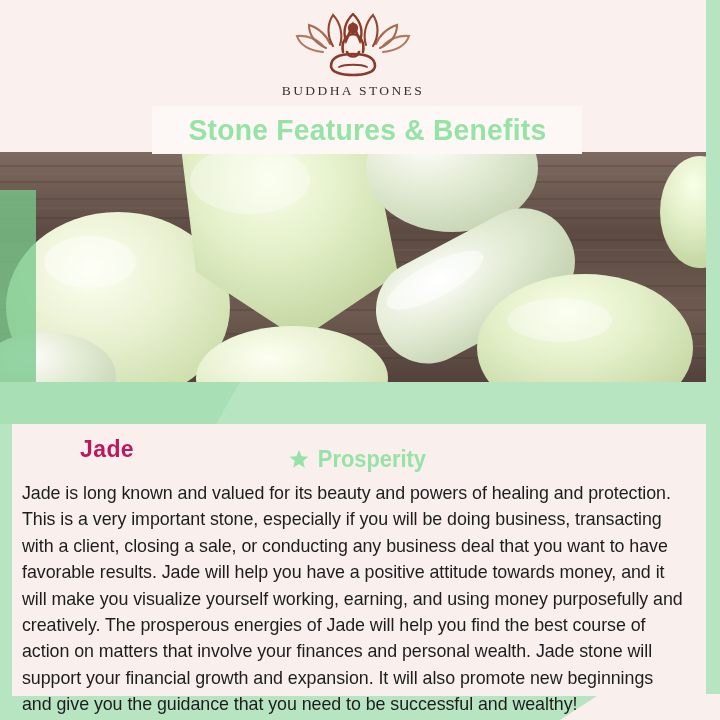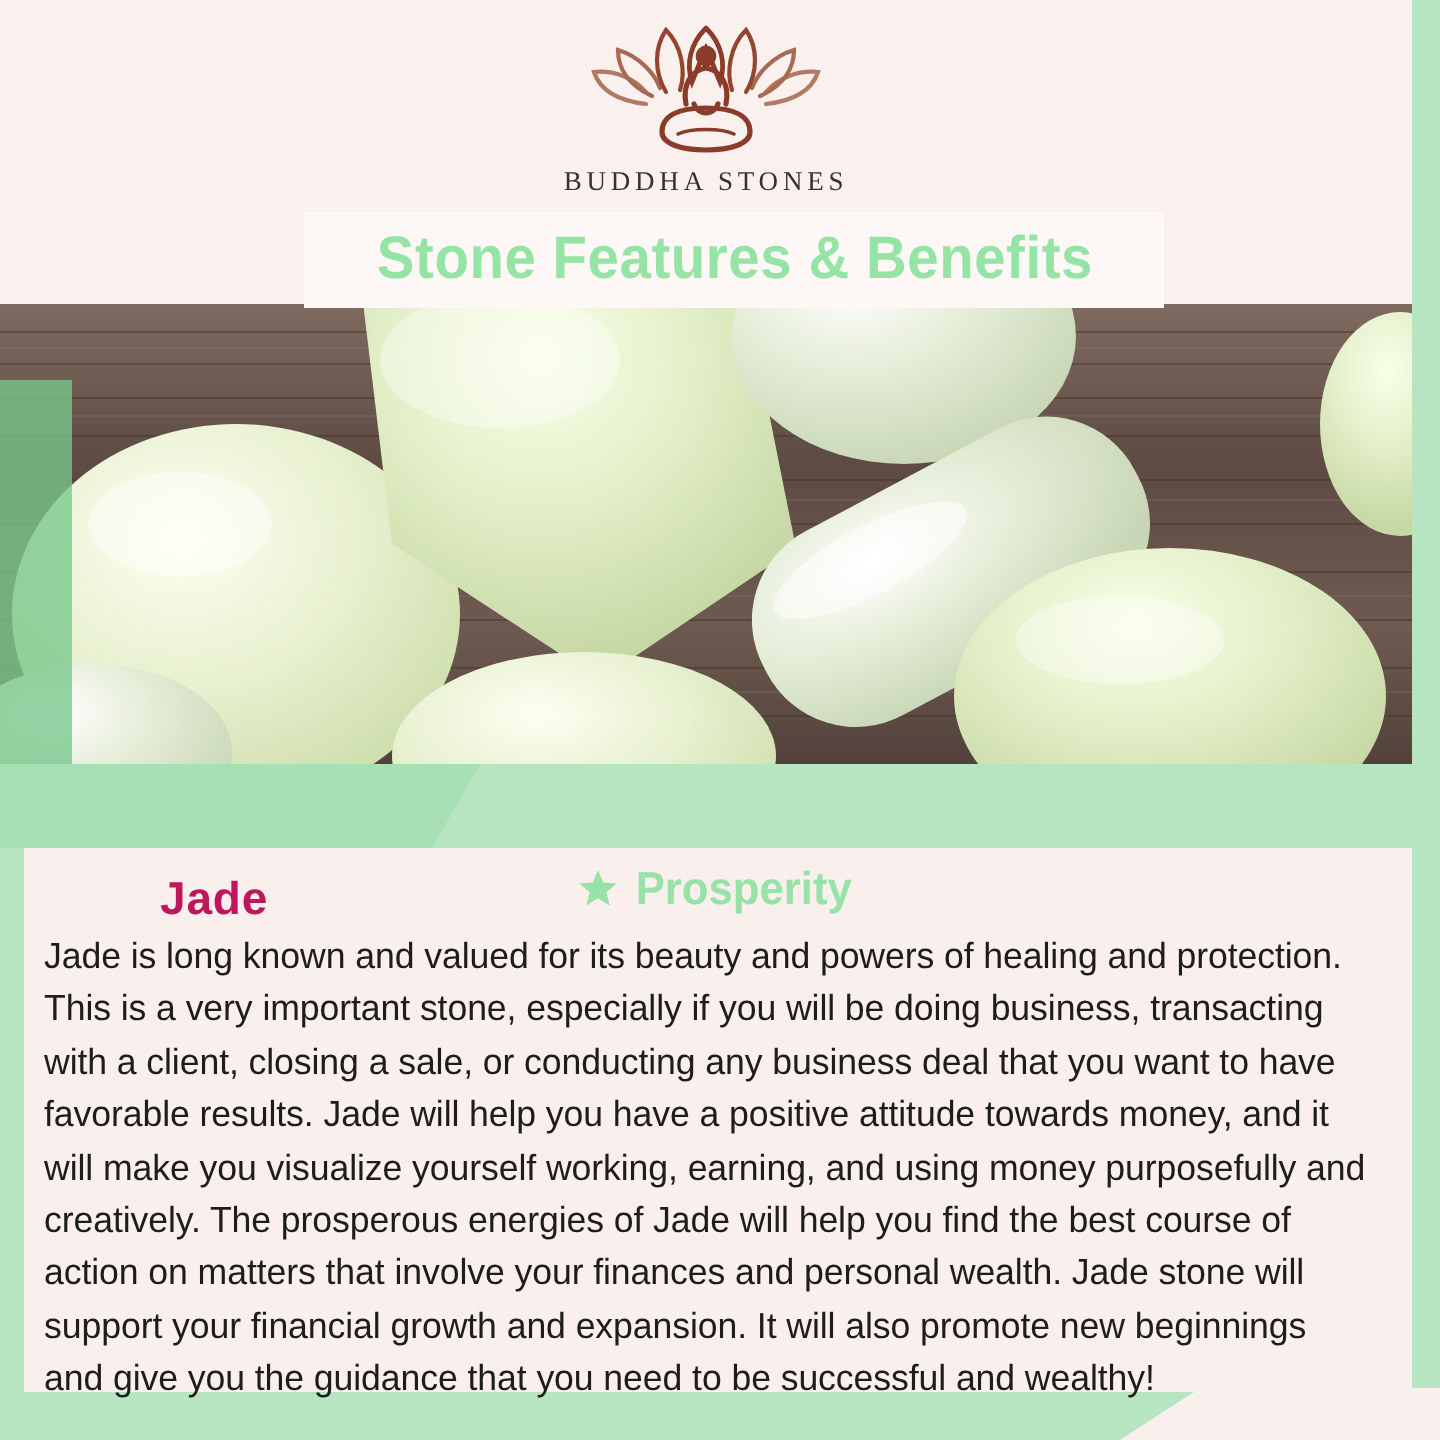--- a/index.html
+++ b/index.html
@@ -89,21 +89,21 @@
   }
 
   
   .content{
     position:absolute;left:12px;top:424px;width:694px;height:272px;
     background:#f9efec;
     z-index:6;
   }
   .benefits{
     display:flex;justify-content:center;
-    gap:14px;height:36px;margin-top:2px;
+    gap:14px;height:36px;margin-top:17px;
   }
   .benefit{
     display:flex;align-items:center;gap:6px;
   }
   .star{
     width:20px;height:20px;display:block;flex:none;
   }
   .benefit-label{
     font-family:"Liberation Sans Narrow","Liberation Sans",sans-serif;
     font-weight:bold;font-size:23px;color:#97e3a7;white-space:nowrap;

